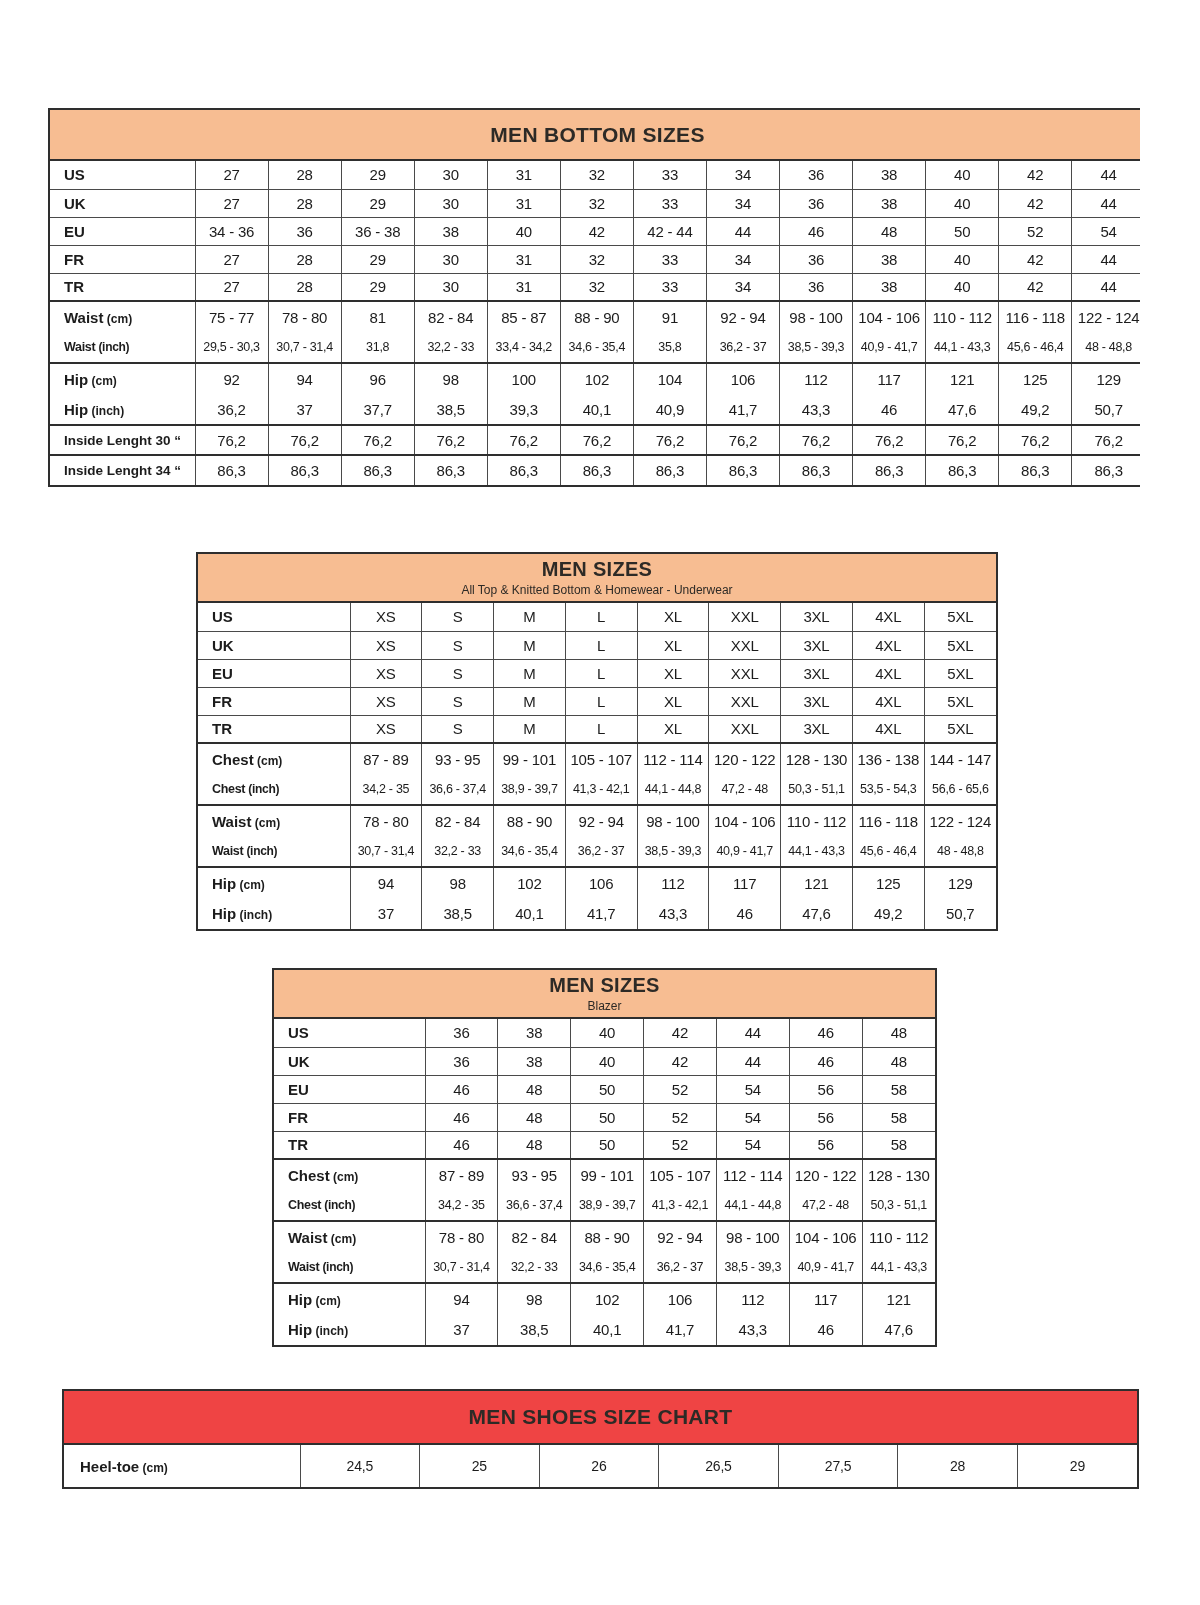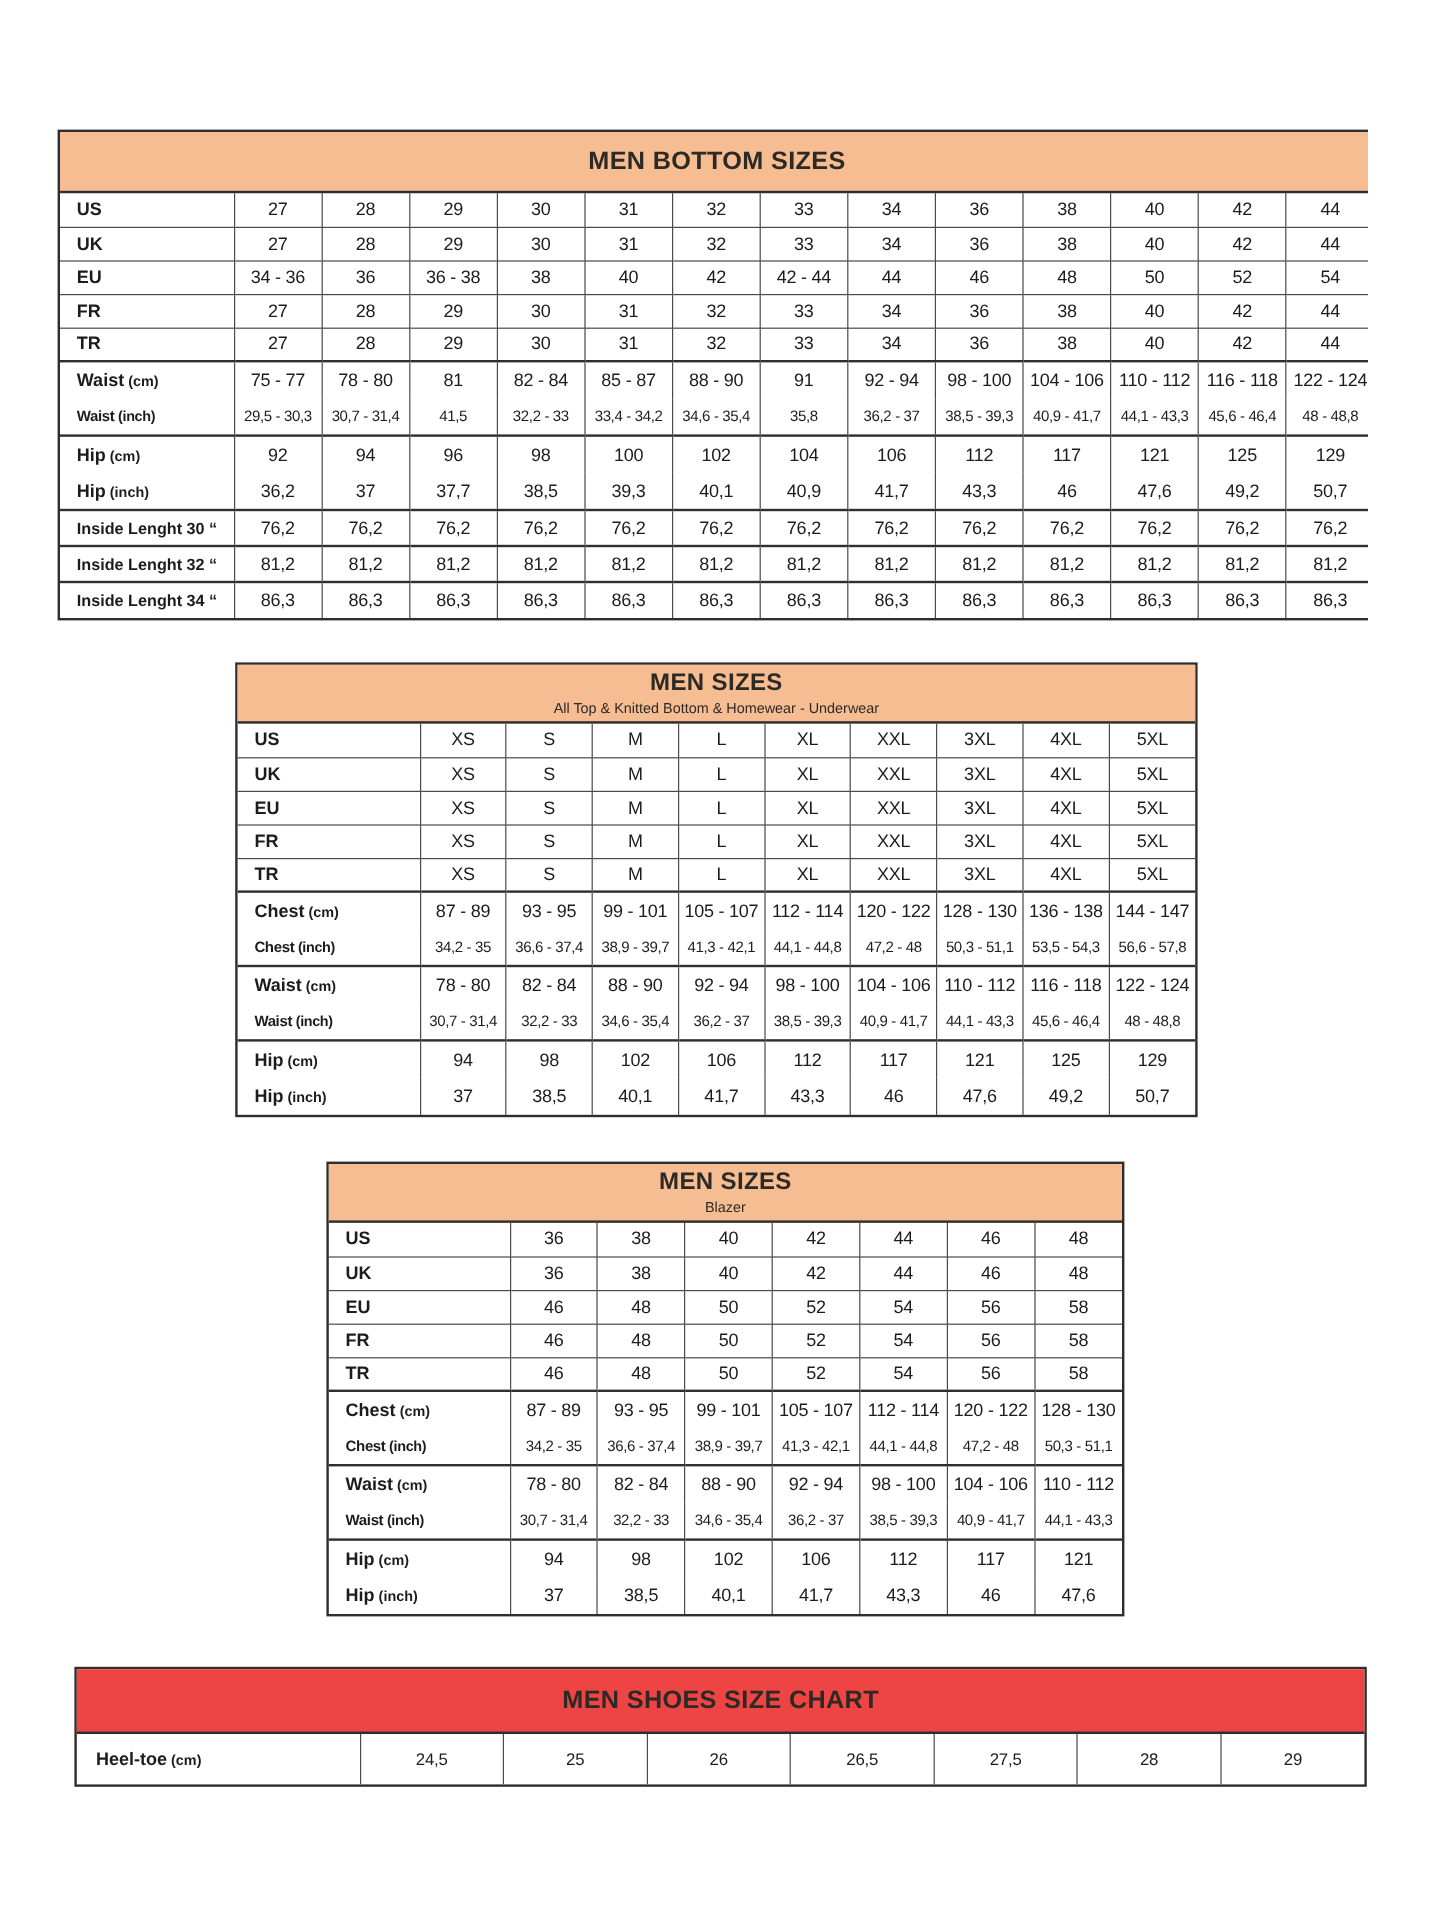--- a/index.html
+++ b/index.html
@@ -179,21 +179,21 @@
               <td>98 - 100</td>
               <td>104 - 106</td>
               <td>110 - 112</td>
               <td>116 - 118</td>
               <td>122 - 124</td>
             </tr>
             <tr class="pair-bottom small-row">
               <td class="label-cell"><span class="lbl">Waist</span><span class="unit"> (inch)</span></td>
               <td>29,5 - 30,3</td>
               <td>30,7 - 31,4</td>
-              <td>41,5</td>
+              <td>31,8</td>
               <td>32,2 - 33</td>
               <td>33,4 - 34,2</td>
               <td>34,6 - 35,4</td>
               <td>35,8</td>
               <td>36,2 - 37</td>
               <td>38,5 - 39,3</td>
               <td>40,9 - 41,7</td>
               <td>44,1 - 43,3</td>
               <td>45,6 - 46,4</td>
               <td>48 - 48,8</td>
@@ -240,36 +240,20 @@
               <td>76,2</td>
               <td>76,2</td>
               <td>76,2</td>
               <td>76,2</td>
               <td>76,2</td>
               <td>76,2</td>
               <td>76,2</td>
               <td>76,2</td>
             </tr>
             <tr class="sec-start label-sm">
-              <td class="label-cell"><span class="lbl">Inside Lenght 32 “</span></td>
-              <td>81,2</td>
-              <td>81,2</td>
-              <td>81,2</td>
-              <td>81,2</td>
-              <td>81,2</td>
-              <td>81,2</td>
-              <td>81,2</td>
-              <td>81,2</td>
-              <td>81,2</td>
-              <td>81,2</td>
-              <td>81,2</td>
-              <td>81,2</td>
-              <td>81,2</td>
-            </tr>
-            <tr class="sec-start label-sm">
               <td class="label-cell"><span class="lbl">Inside Lenght 34 “</span></td>
               <td>86,3</td>
               <td>86,3</td>
               <td>86,3</td>
               <td>86,3</td>
               <td>86,3</td>
               <td>86,3</td>
               <td>86,3</td>
               <td>86,3</td>
               <td>86,3</td>
@@ -378,21 +362,21 @@
             <tr class="pair-bottom small-row">
               <td class="label-cell"><span class="lbl">Chest</span><span class="unit"> (inch)</span></td>
               <td>34,2 - 35</td>
               <td>36,6 - 37,4</td>
               <td>38,9 - 39,7</td>
               <td>41,3 - 42,1</td>
               <td>44,1 - 44,8</td>
               <td>47,2 - 48</td>
               <td>50,3 - 51,1</td>
               <td>53,5 - 54,3</td>
-              <td>56,6 - 57,8</td>
+              <td>56,6 - 65,6</td>
             </tr>
             <tr class="sec-start pair-top">
               <td class="label-cell"><span class="lbl">Waist</span><span class="unit"> (cm)</span></td>
               <td>78 - 80</td>
               <td>82 - 84</td>
               <td>88 - 90</td>
               <td>92 - 94</td>
               <td>98 - 100</td>
               <td>104 - 106</td>
               <td>110 - 112</td>

